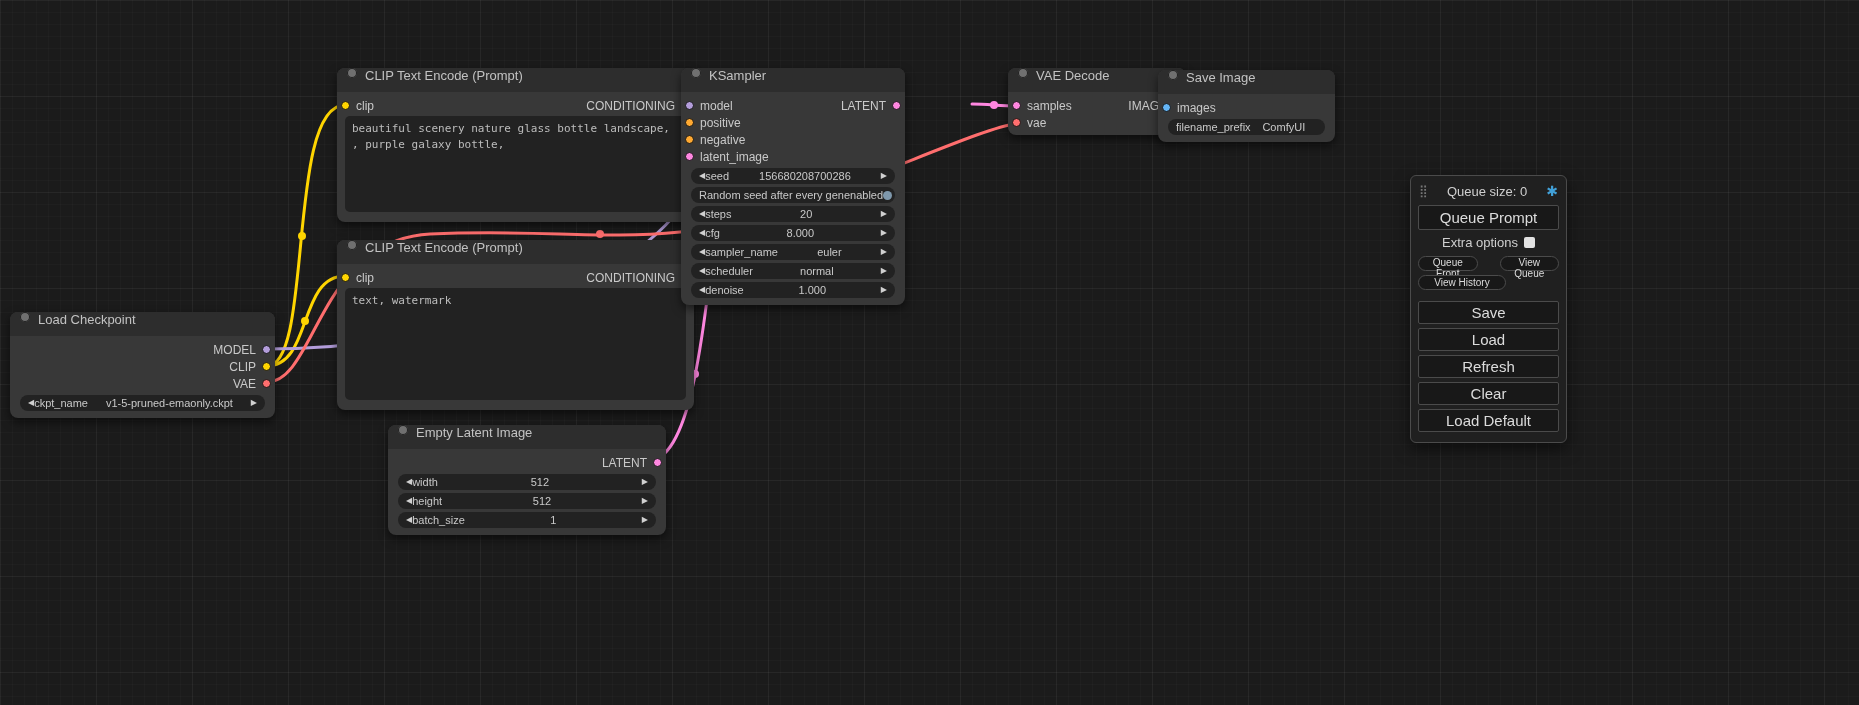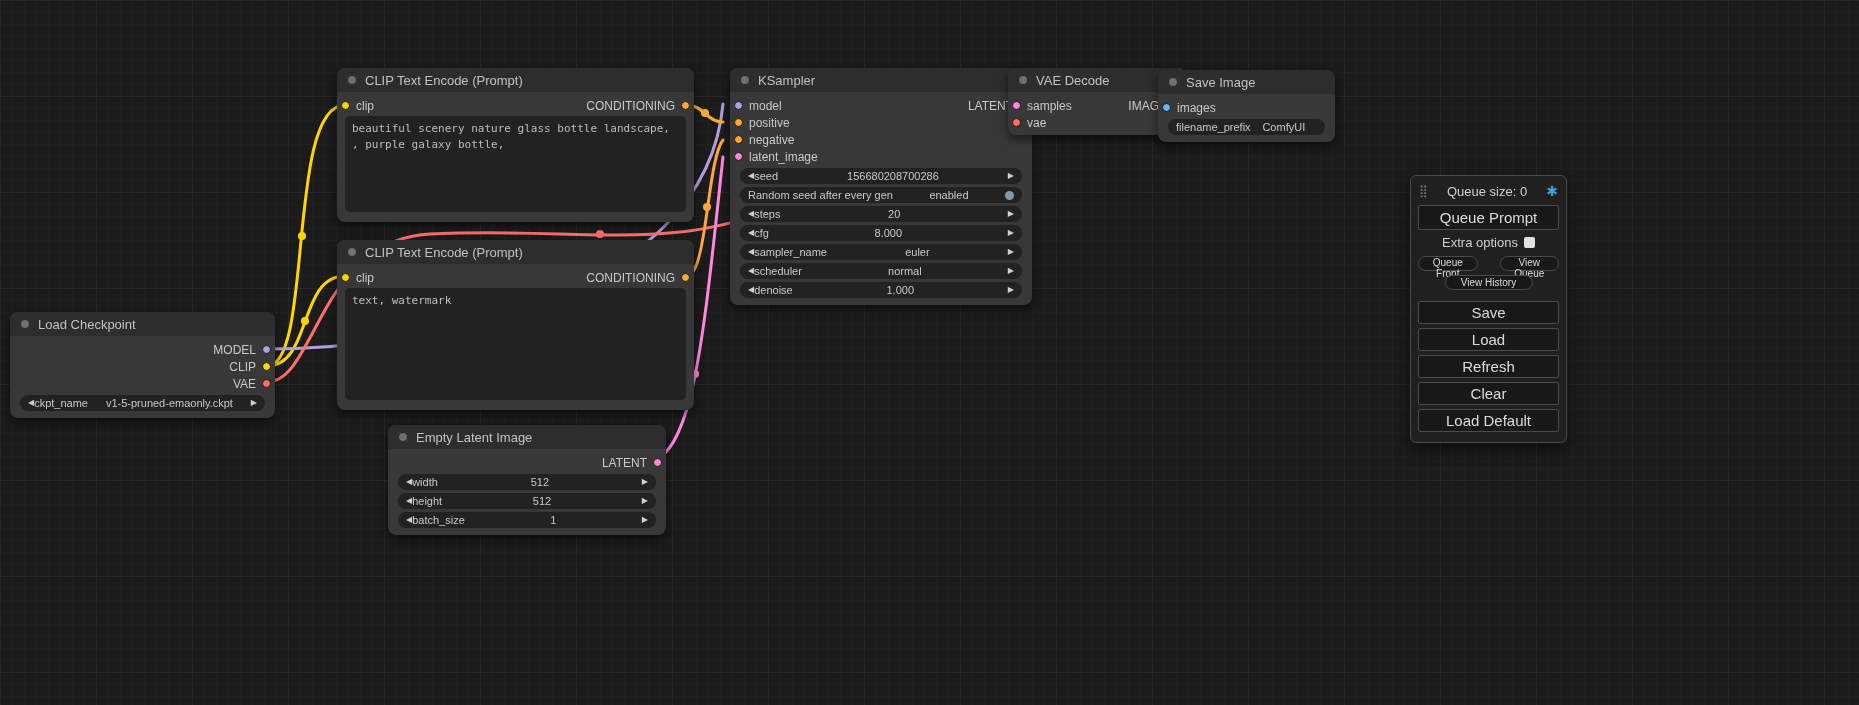--- a/index.html
+++ b/index.html
@@ -12,21 +12,21 @@
       linear-gradient(rgba(255,255,255,0.035) 1px, transparent 1px),
       linear-gradient(90deg, rgba(255,255,255,0.035) 1px, transparent 1px),
       linear-gradient(rgba(255,255,255,0.018) 1px, transparent 1px),
       linear-gradient(90deg, rgba(255,255,255,0.018) 1px, transparent 1px);
     background-size:96px 96px,96px 96px,12px 12px,12px 12px;
   }
   #wires{position:absolute;left:0;top:0;z-index:1}
   #wires path{fill:none;stroke-width:3;stroke-linecap:round}
   .node{position:absolute;z-index:2;background:#383838;border-radius:8px;
         box-shadow:0 4px 10px rgba(0,0,0,.55);color:#c8c8c8}
-  .node-title{height:24px;display:flex;align-items:center;gap:8px;padding:0 10px;
+  .node-title{height:24px;display:flex;gap:8px;padding:0 10px;
         background:#2d2d2d;border-radius:8px 8px 0 0;font-size:13px;color:#c2c2c2}
   .collapse-dot{width:10px;height:10px;border-radius:50%;background:#707070;flex:none;
         box-shadow:inset 0 0 0 1px #1f1f1f}
   .node-body{padding:3px 0 4px}
   .cols{display:flex;justify-content:space-between;padding-top:2px}
   .col{display:flex;flex-direction:column}
   .slot{display:flex;align-items:center;gap:6px;height:17px;font-size:12px;color:#c9c9c9}
   .col.ins .slot{padding-left:4px}
   .col.outs .slot{justify-content:flex-end;padding-right:4px}
   .dot{width:9px;height:9px;border-radius:50%;background:#888;border:1px solid #161616;flex:none}
@@ -44,21 +44,21 @@
   .qp-header{display:flex;align-items:center;justify-content:space-between;margin:0 1px 6px;font-size:13px}
   .drag-handle{color:#777;font-size:12px;cursor:grab}
   .gear{font-size:14px}
   .btn{display:block;width:100%;background:#181818;border:1px solid #4b4b4b;border-radius:2px;
         color:#dcdcdc;font-family:inherit;cursor:pointer}
   .btn.big{height:25px;font-size:15px;margin-bottom:5px}
   .btn.med{height:23px;font-size:15px;margin-top:4px}
   .btn.med.first{margin-top:11px}
   .extra-row{display:flex;align-items:center;justify-content:center;gap:6px;font-size:13px;margin:3px 0 6px}
   .cb{appearance:none;width:11px;height:11px;background:#e2e2e2;border-radius:2px;flex:none}
-  .small-row{display:flex;gap:22px;justify-content:center;margin-bottom:4px}
+  .small-row{display:flex;gap:22px;margin-bottom:4px}
   .btn.small{width:auto;flex:1;height:15px;font-size:10px;padding:0 4px;border-radius:8px}
   .small-row.center .btn.small{flex:none;width:88px}
 </style>
 </head>
 <body>
 
 <svg id="wires" width="1859" height="705">
   <path d="M 267 366 C 314 366 286 105 345 105" stroke="#ffd500"></path>
   <path d="M 267 366 C 312 366 298 276 345 276" stroke="#ffd500"></path>
   <path d="M 267 349 C 420 349 705 300 723 104" stroke="#b39ddb"></path>
@@ -187,21 +187,21 @@
     </div>
     <div class="widget">
       <span class="warrow">◀</span>
       <span class="wname">batch_size</span>
       <span class="wvalue">1</span>
       <span class="warrow">▶</span>
     </div>
   </div>
 </div>
 
-<div class="node" style="left:730px;top:68px;width:302px">
+<div class="node" style="left:681px;top:68px;width:224px">
   <div class="node-title">
     <span class="collapse-dot"></span>
     <span>KSampler</span>
   </div>
   <div class="node-body">
     <div class="cols">
       <div class="col ins">
         <div class="slot in">
           <span class="dot" style="background: rgb(179, 157, 219);"></span>
           <span class="slot-label">model</span>

